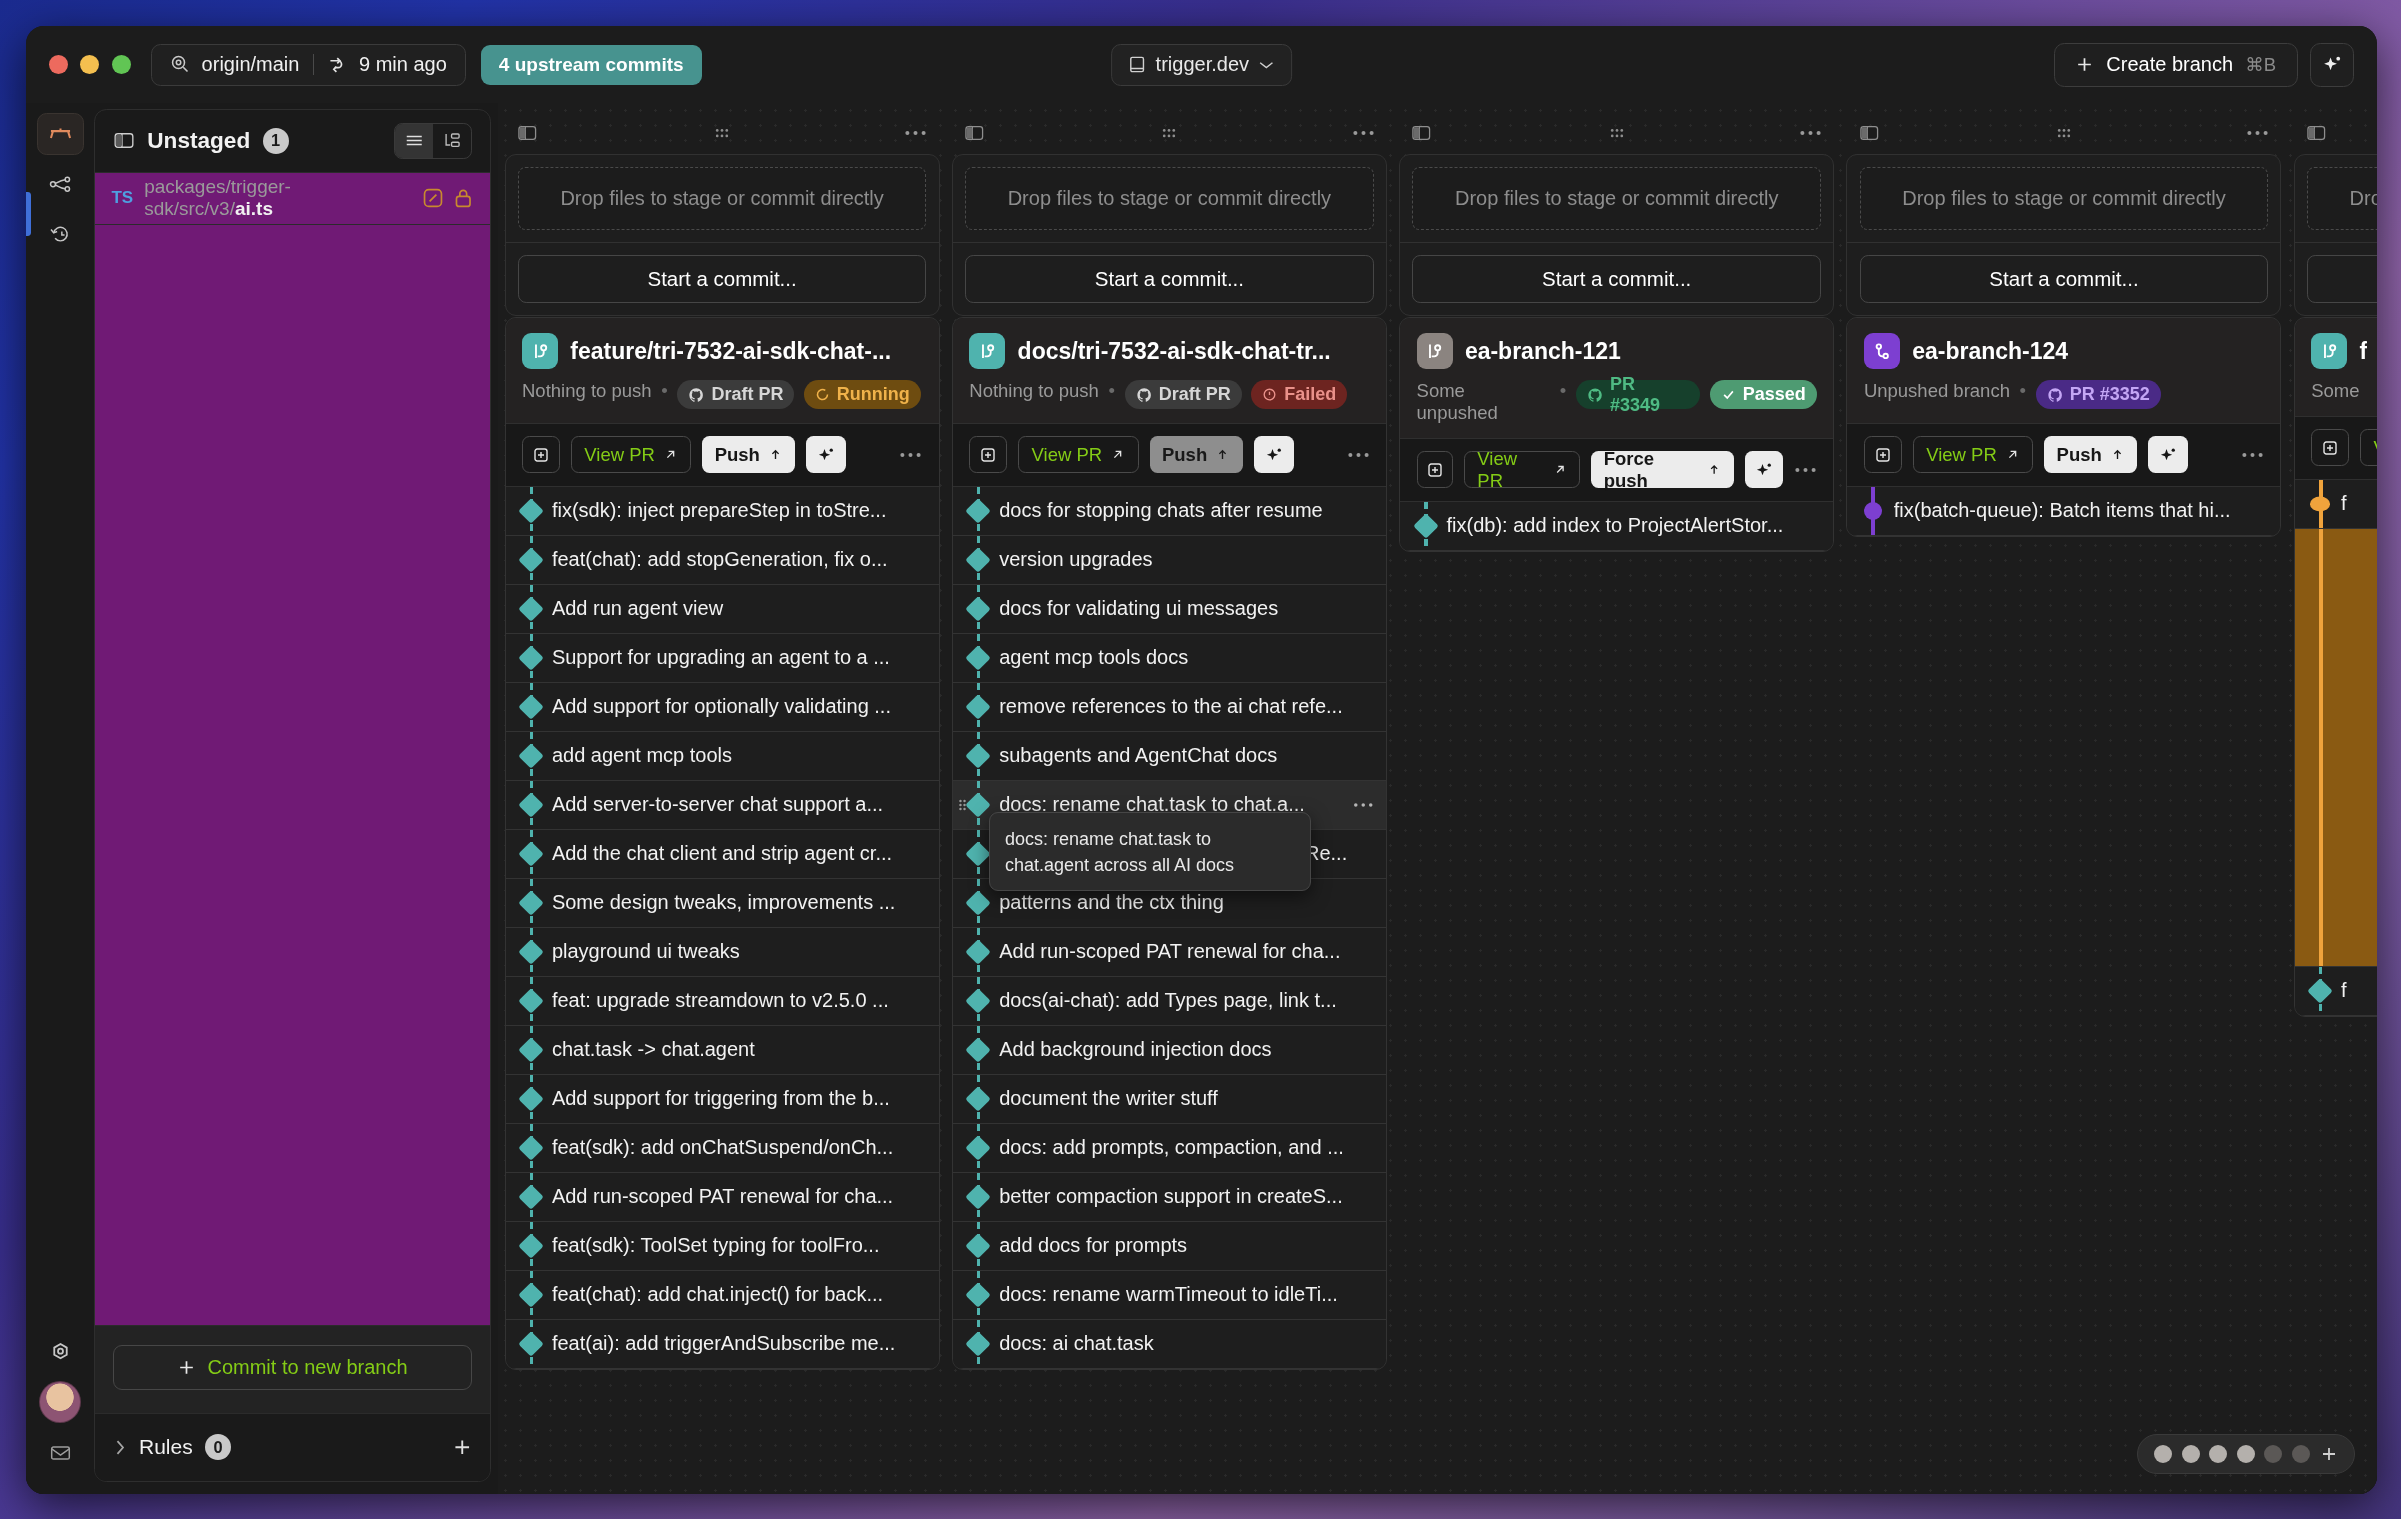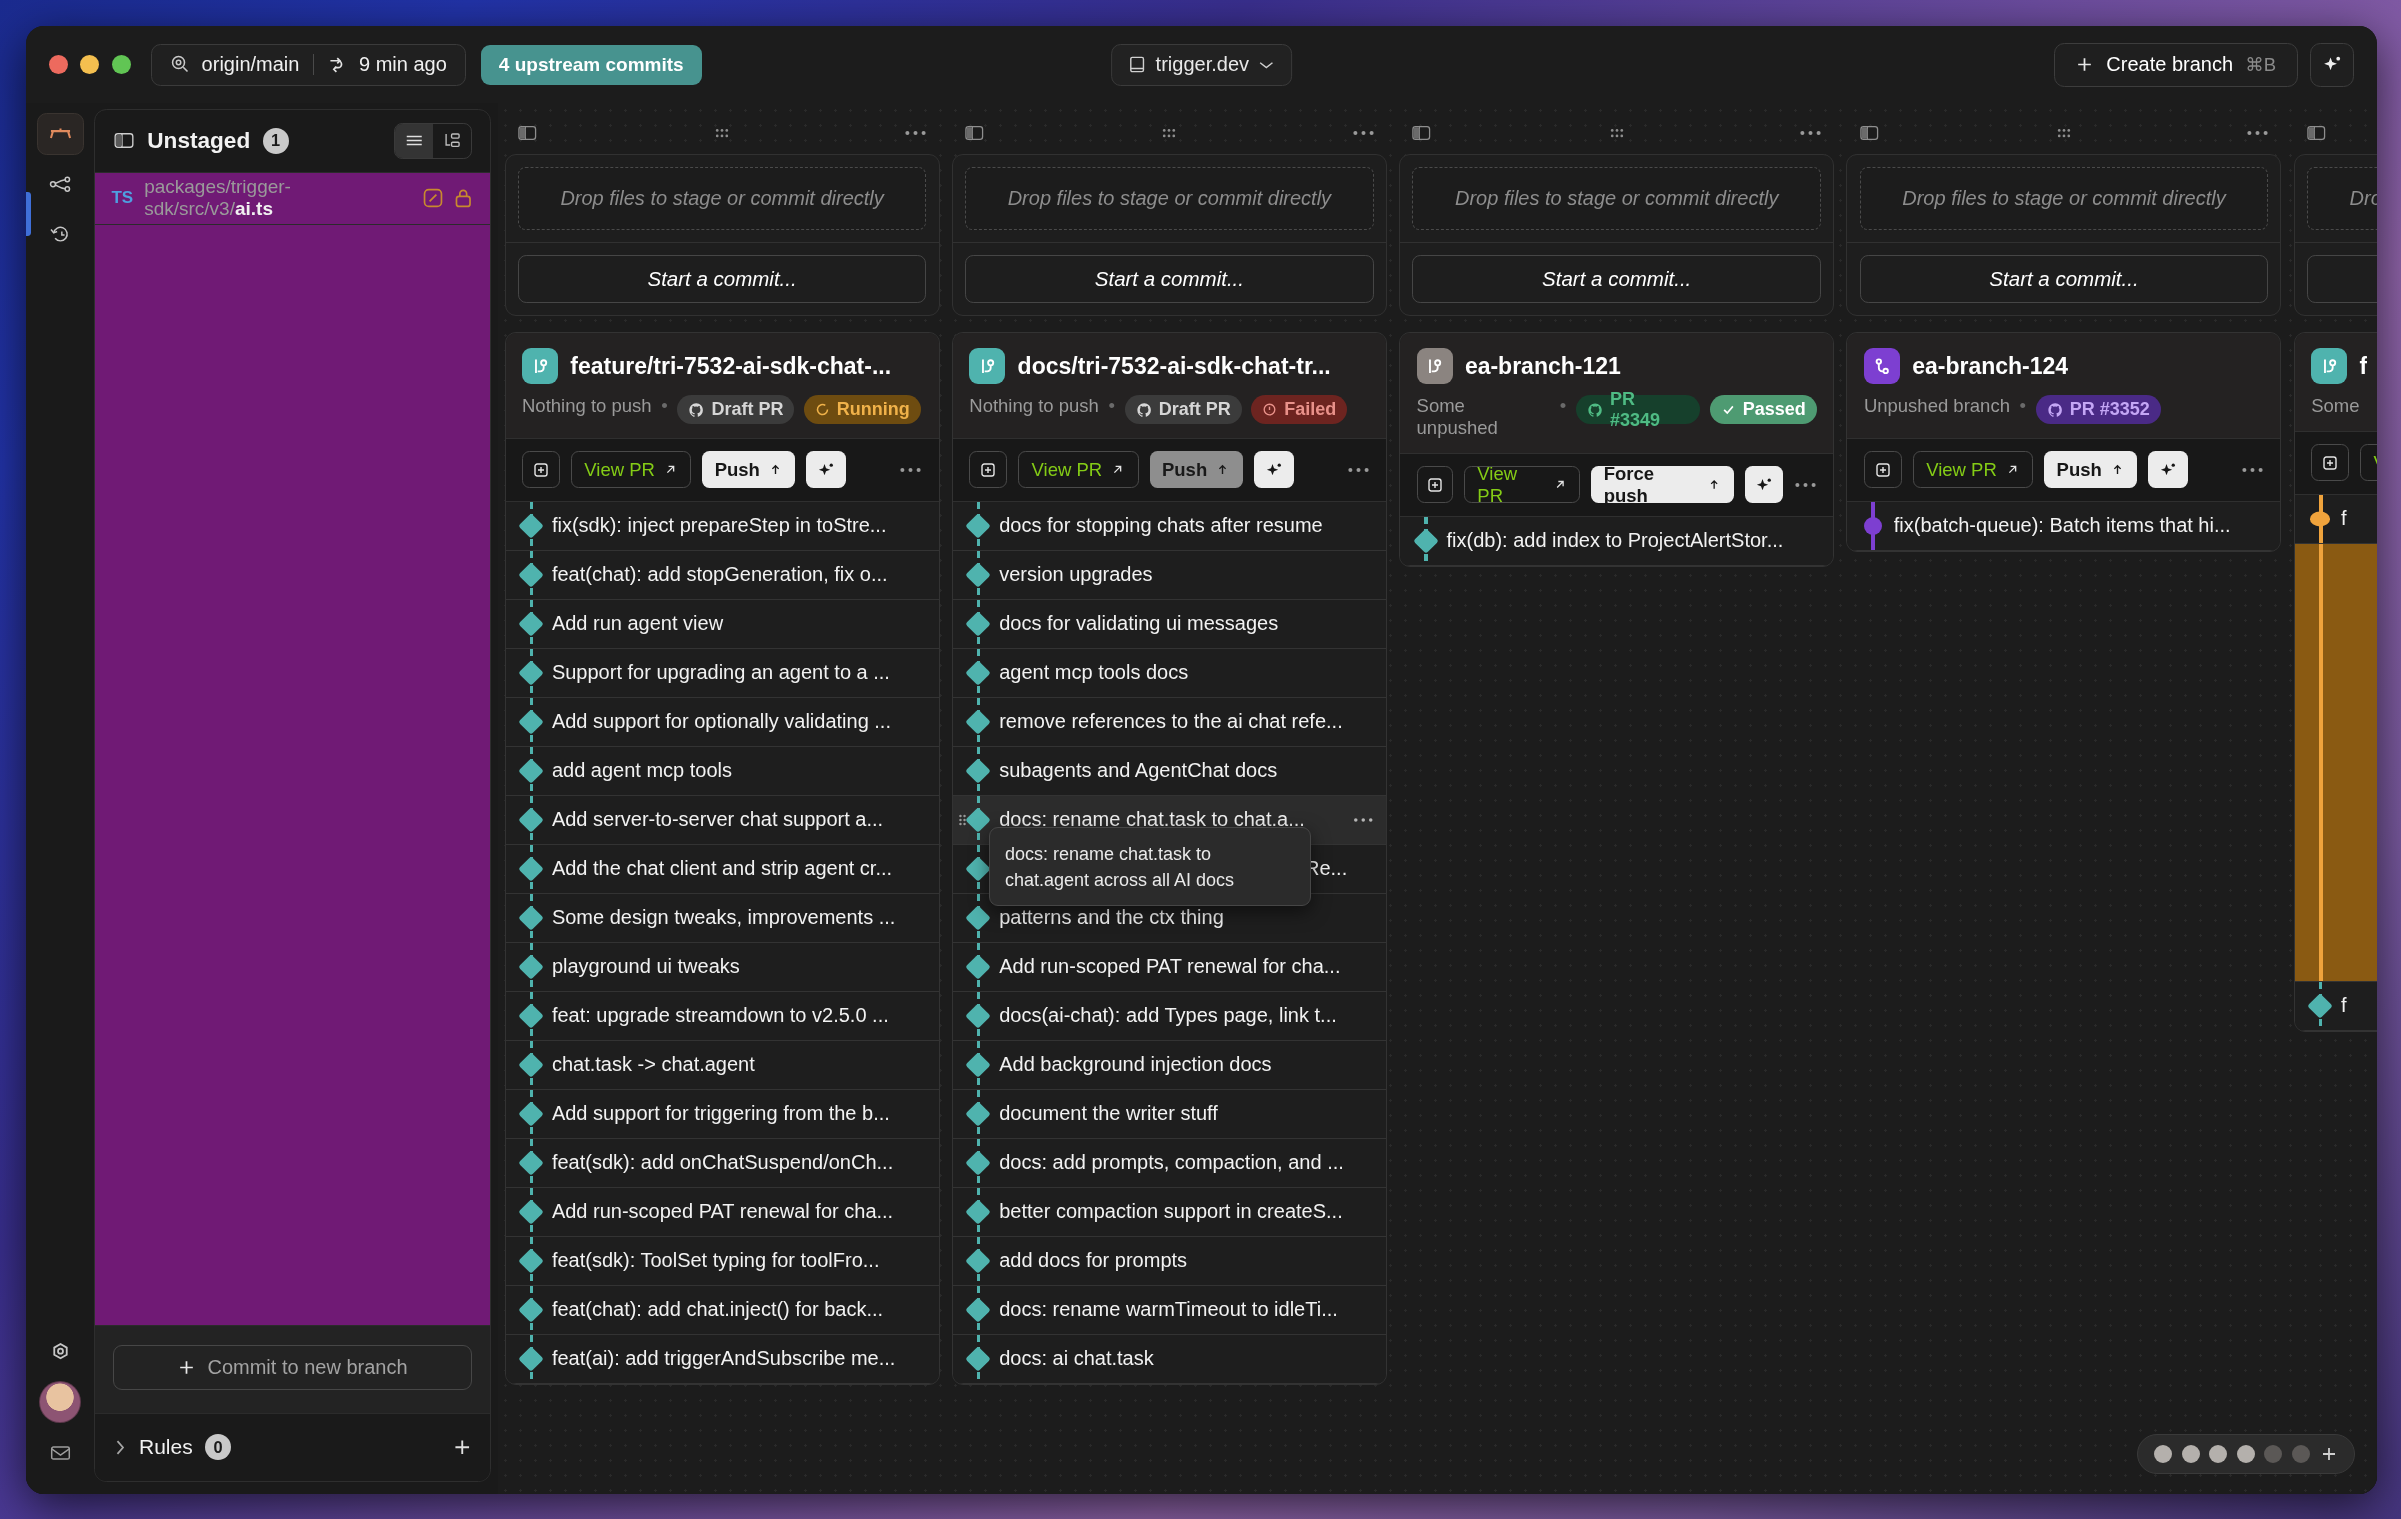--- a/index.html
+++ b/index.html
@@ -145,21 +145,21 @@
   .file-path b { color: #f1f1f1; font-weight: 700; }
   .file-actions { margin-left: auto; display: flex; gap: 9.6px; align-items: center; }
 
   .uns-commit-zone {
     flex: 0 0 auto; padding: 19px 18px 23px;
     background: #232323; border-top: 0.7px solid #2b2b2b;
   }
   .commit-new-btn {
     height: 45px; width: 100%;
     border: 0.7px solid #474747; border-radius: 9px;
-    background: transparent; color: #a3a3a3; font-size: 20px;
+    background: transparent; color: #84cc16; font-size: 20px;
     display: flex; align-items: center; justify-content: center; gap: 11px; text-align: right;
   }
   .rules-bar {
     height: 68px; flex: 0 0 68px;
     display: flex; align-items: center; gap: 12.3px;
     padding: 0 18px; border-top: 0.7px solid #2b2b2b;
     background: #1a1a1a;
   }
   .rules-label { color: #f1f1f1; font-size: 21px; }
 
@@ -184,22 +184,21 @@
     padding: 0 12.3px;
     position: relative;
   }
   .col-grip { position: absolute; left: 50%; transform: translateX(-50%); }
   .col-dots { margin-left: auto; }
 
   .stage-card {
     background: #1e1e1e;
     border: 0.7px solid #313131; border-radius: 11px;
     padding: 12.3px;
-    margin-bottom: 16px;
-    font-style: italic;
+    margin-bottom: 1px;
   }
   .dropzone {
     height: 63px; border: 1.4px dashed #4a4a4a; border-radius: 7.5px;
     display: flex; align-items: center; justify-content: center;
     color: #8d8d8d; font-size: 20px;
     background: #1c1c1c;
   }
   .stage-sep { height: 0.7px; background: #313131; margin: 12.3px -12.3px; }
   .start-commit {
     height: 48px; border: 0.7px solid #464646; border-radius: 8.2px;

